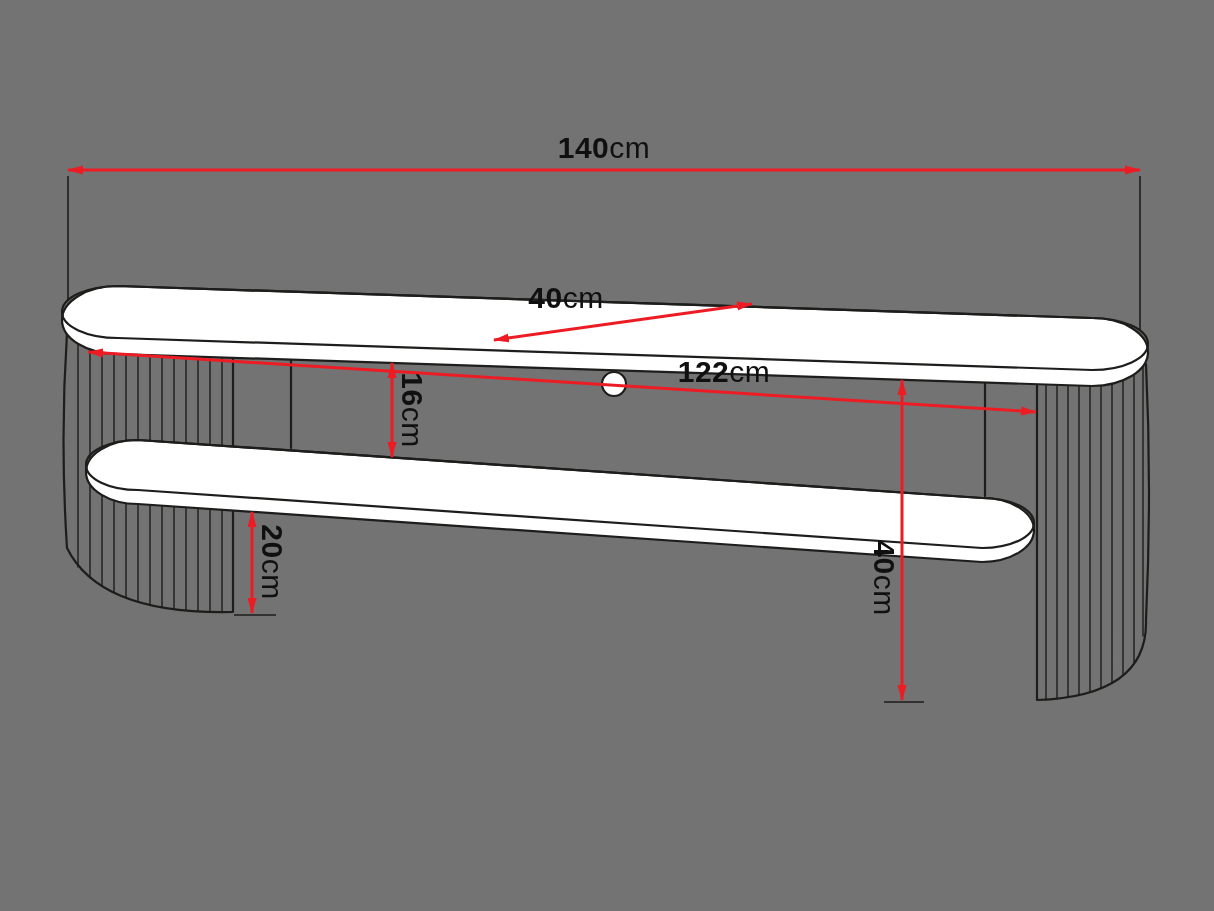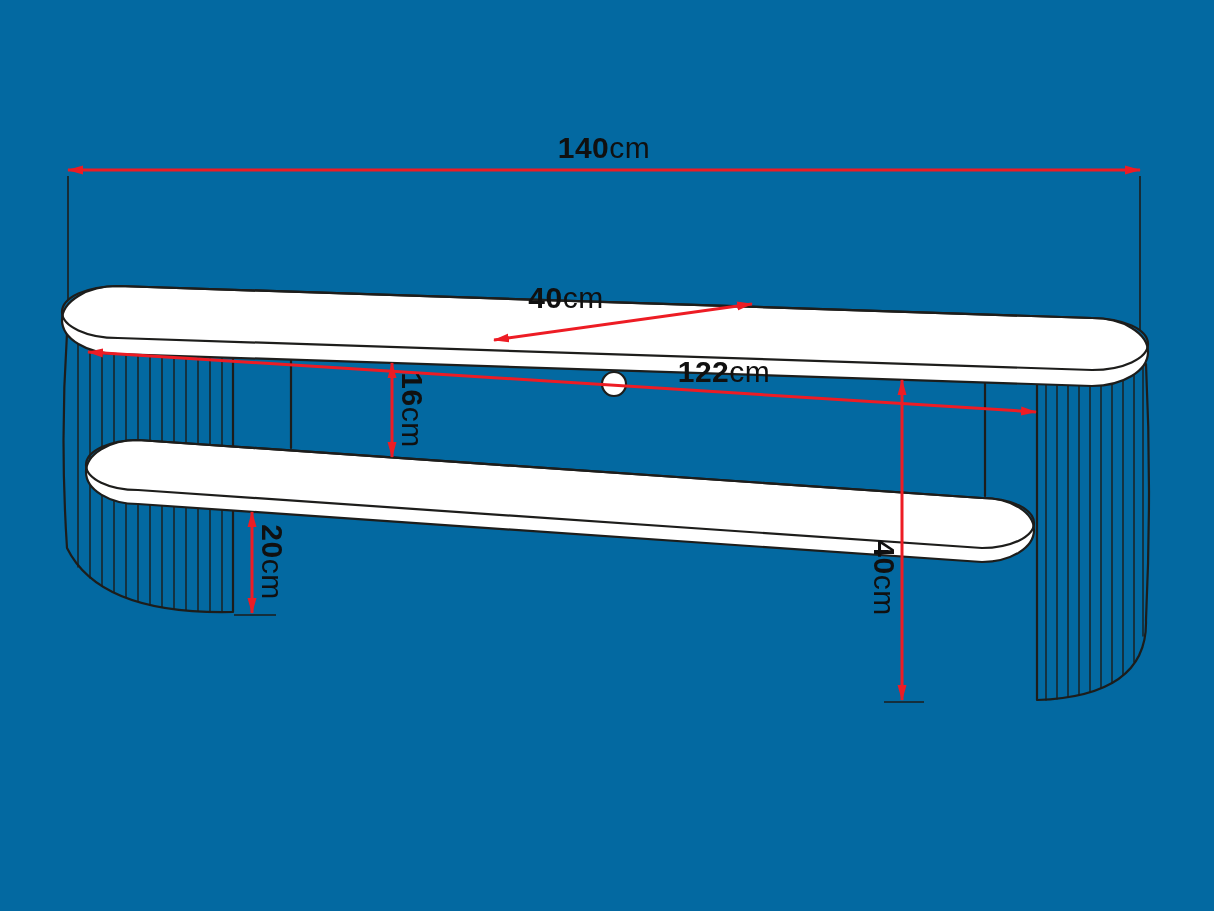--- a/index.html
+++ b/index.html
@@ -1,16 +1,16 @@
 <!DOCTYPE html>
 <html><head>
 <meta charset="utf-8">
 <style>
   html,body{margin:0;padding:0;background:#ffffff;}
-  .canvas{position:relative;width:1214px;height:911px;background:#0369a1;overflow:hidden;}
+  .canvas{position:relative;width:1214px;height:911px;background:#737373;overflow:hidden;}
   svg{display:block;}
   .furn path,.furn circle{fill:none;stroke:#1d1d1b;stroke-width:2.2;stroke-linecap:round;stroke-linejoin:round;}
   .furn .solid{fill:#ffffff;}
   .furn .flute{stroke-width:1.4;}
   .ext{stroke:#1d1d1b;stroke-width:1.6;}
   .dim{stroke:#ed1c24;stroke-width:3;}
   .lbl{font-family:"Liberation Sans",sans-serif;font-size:30px;fill:#101010;letter-spacing:.5px;}
   .lbl .num{font-weight:700;}
   .lbl .unit{font-weight:400;}
 </style>

